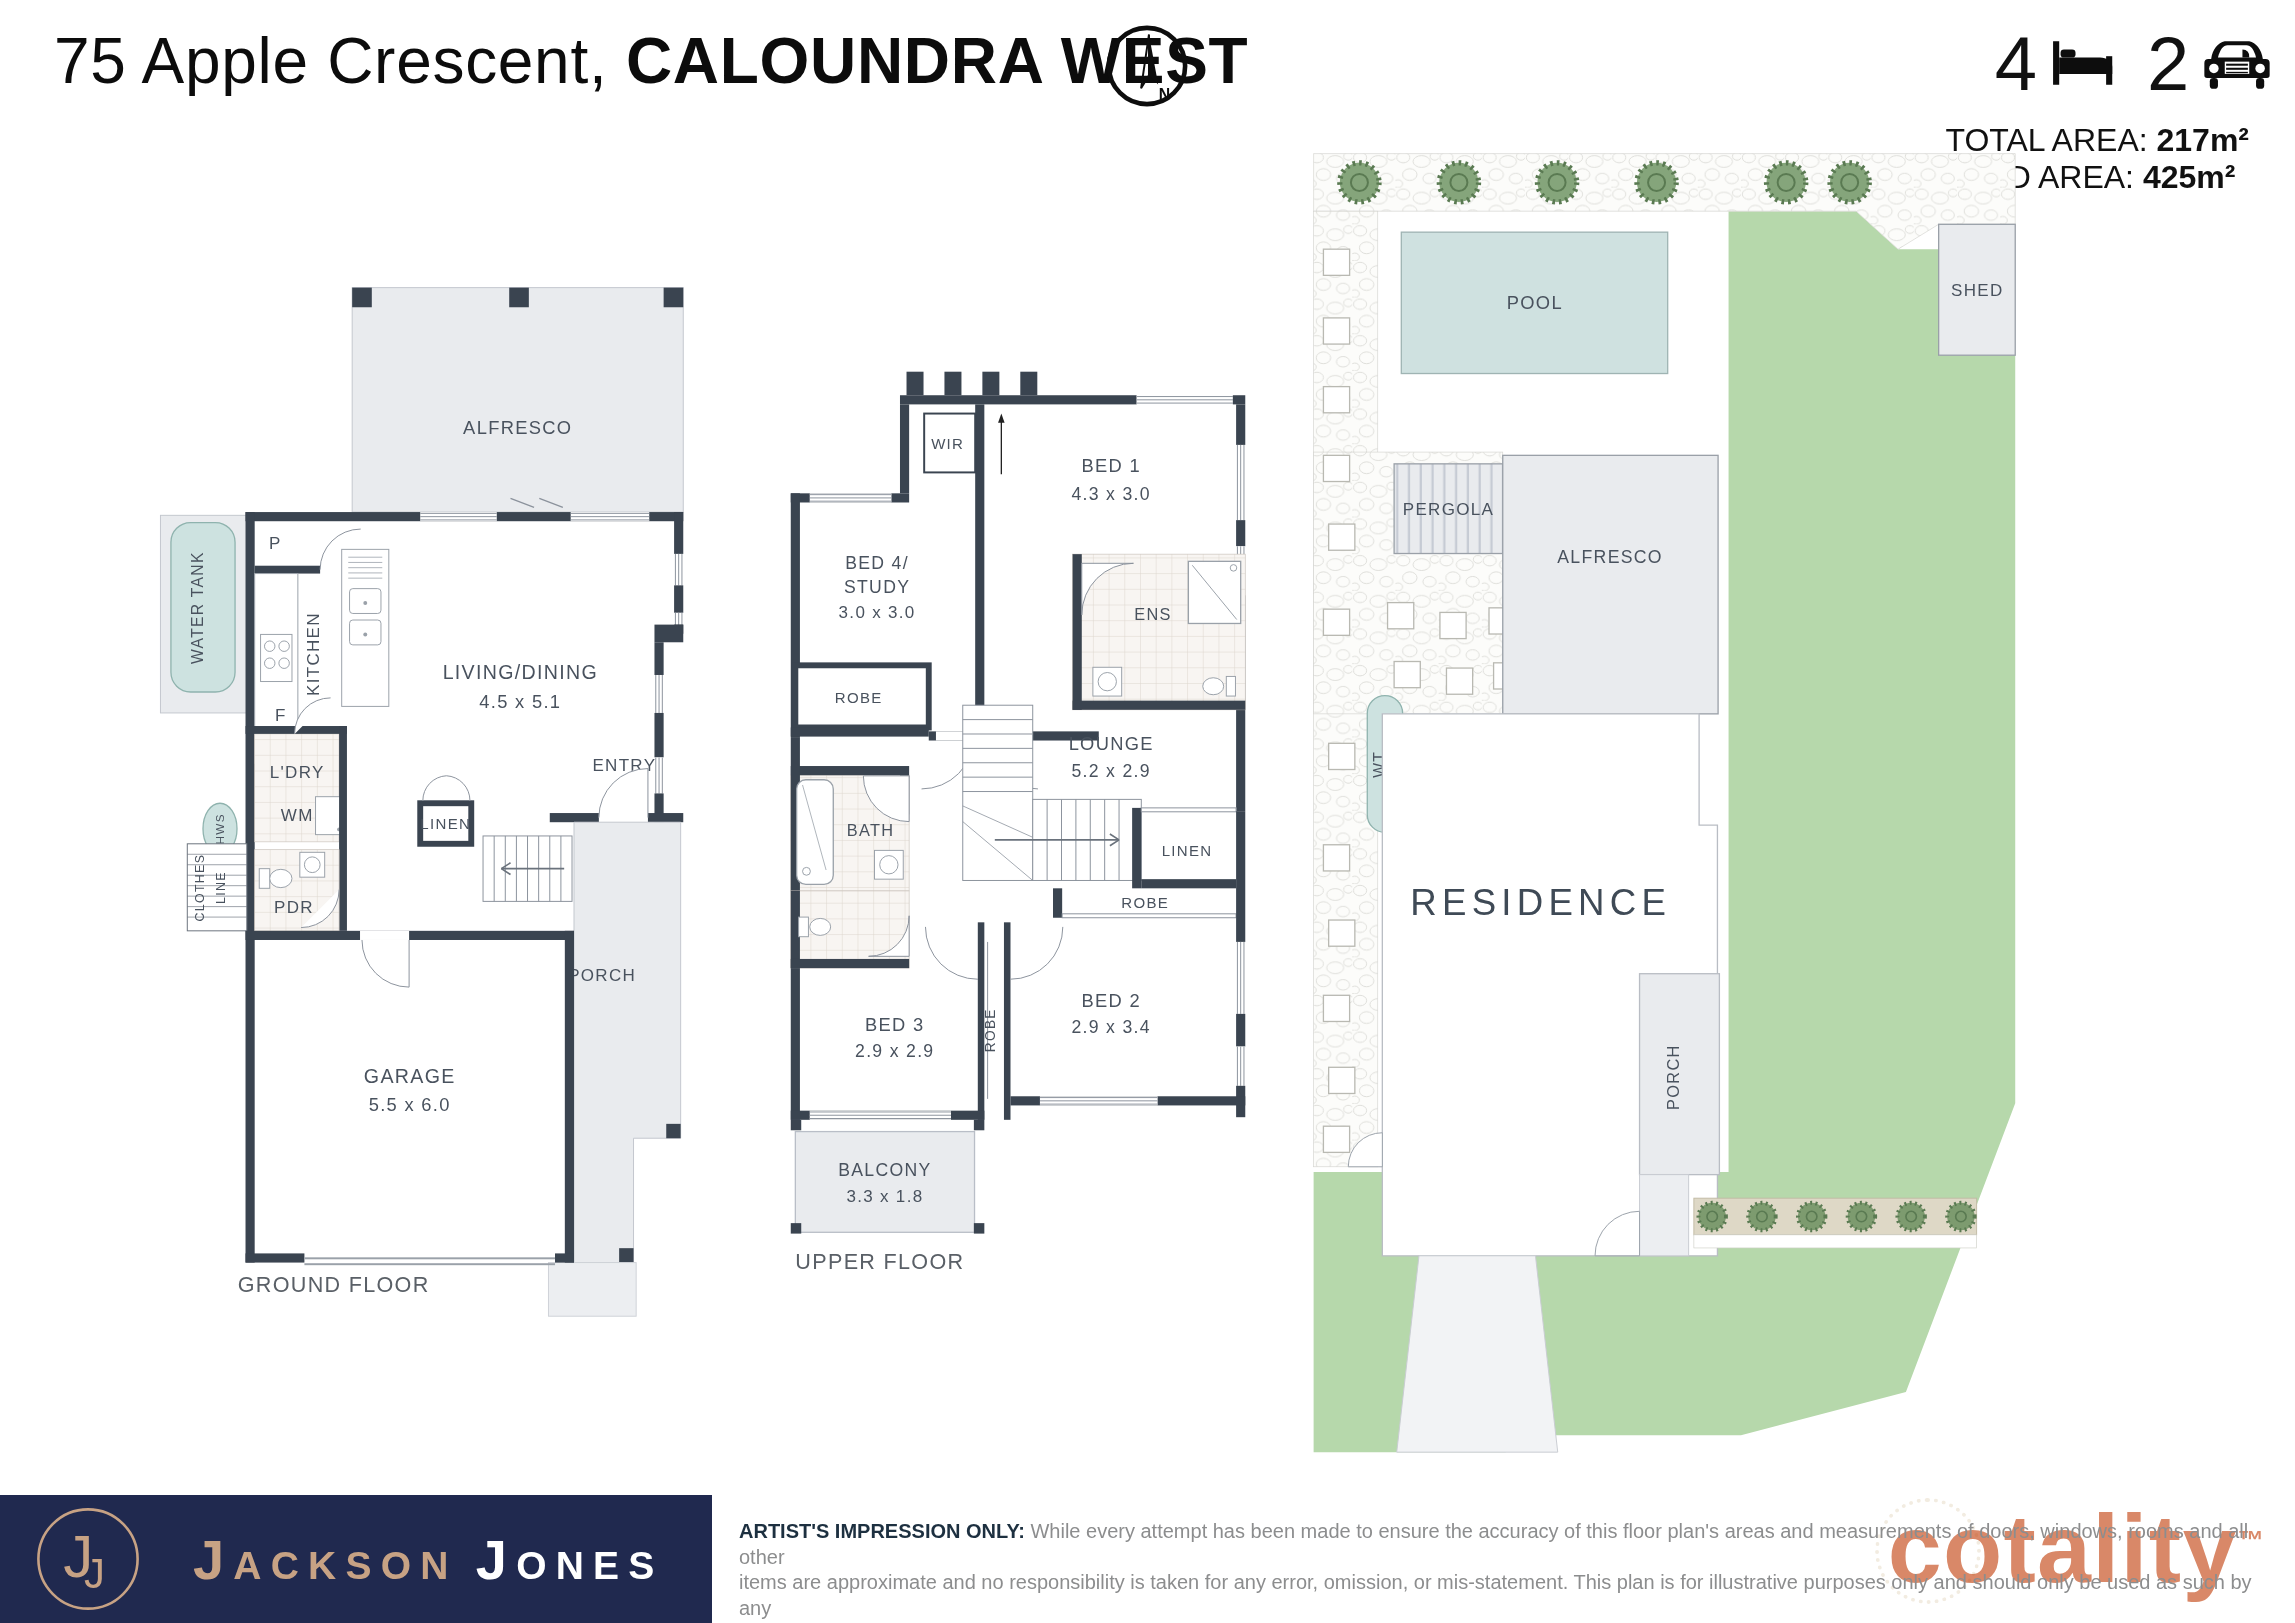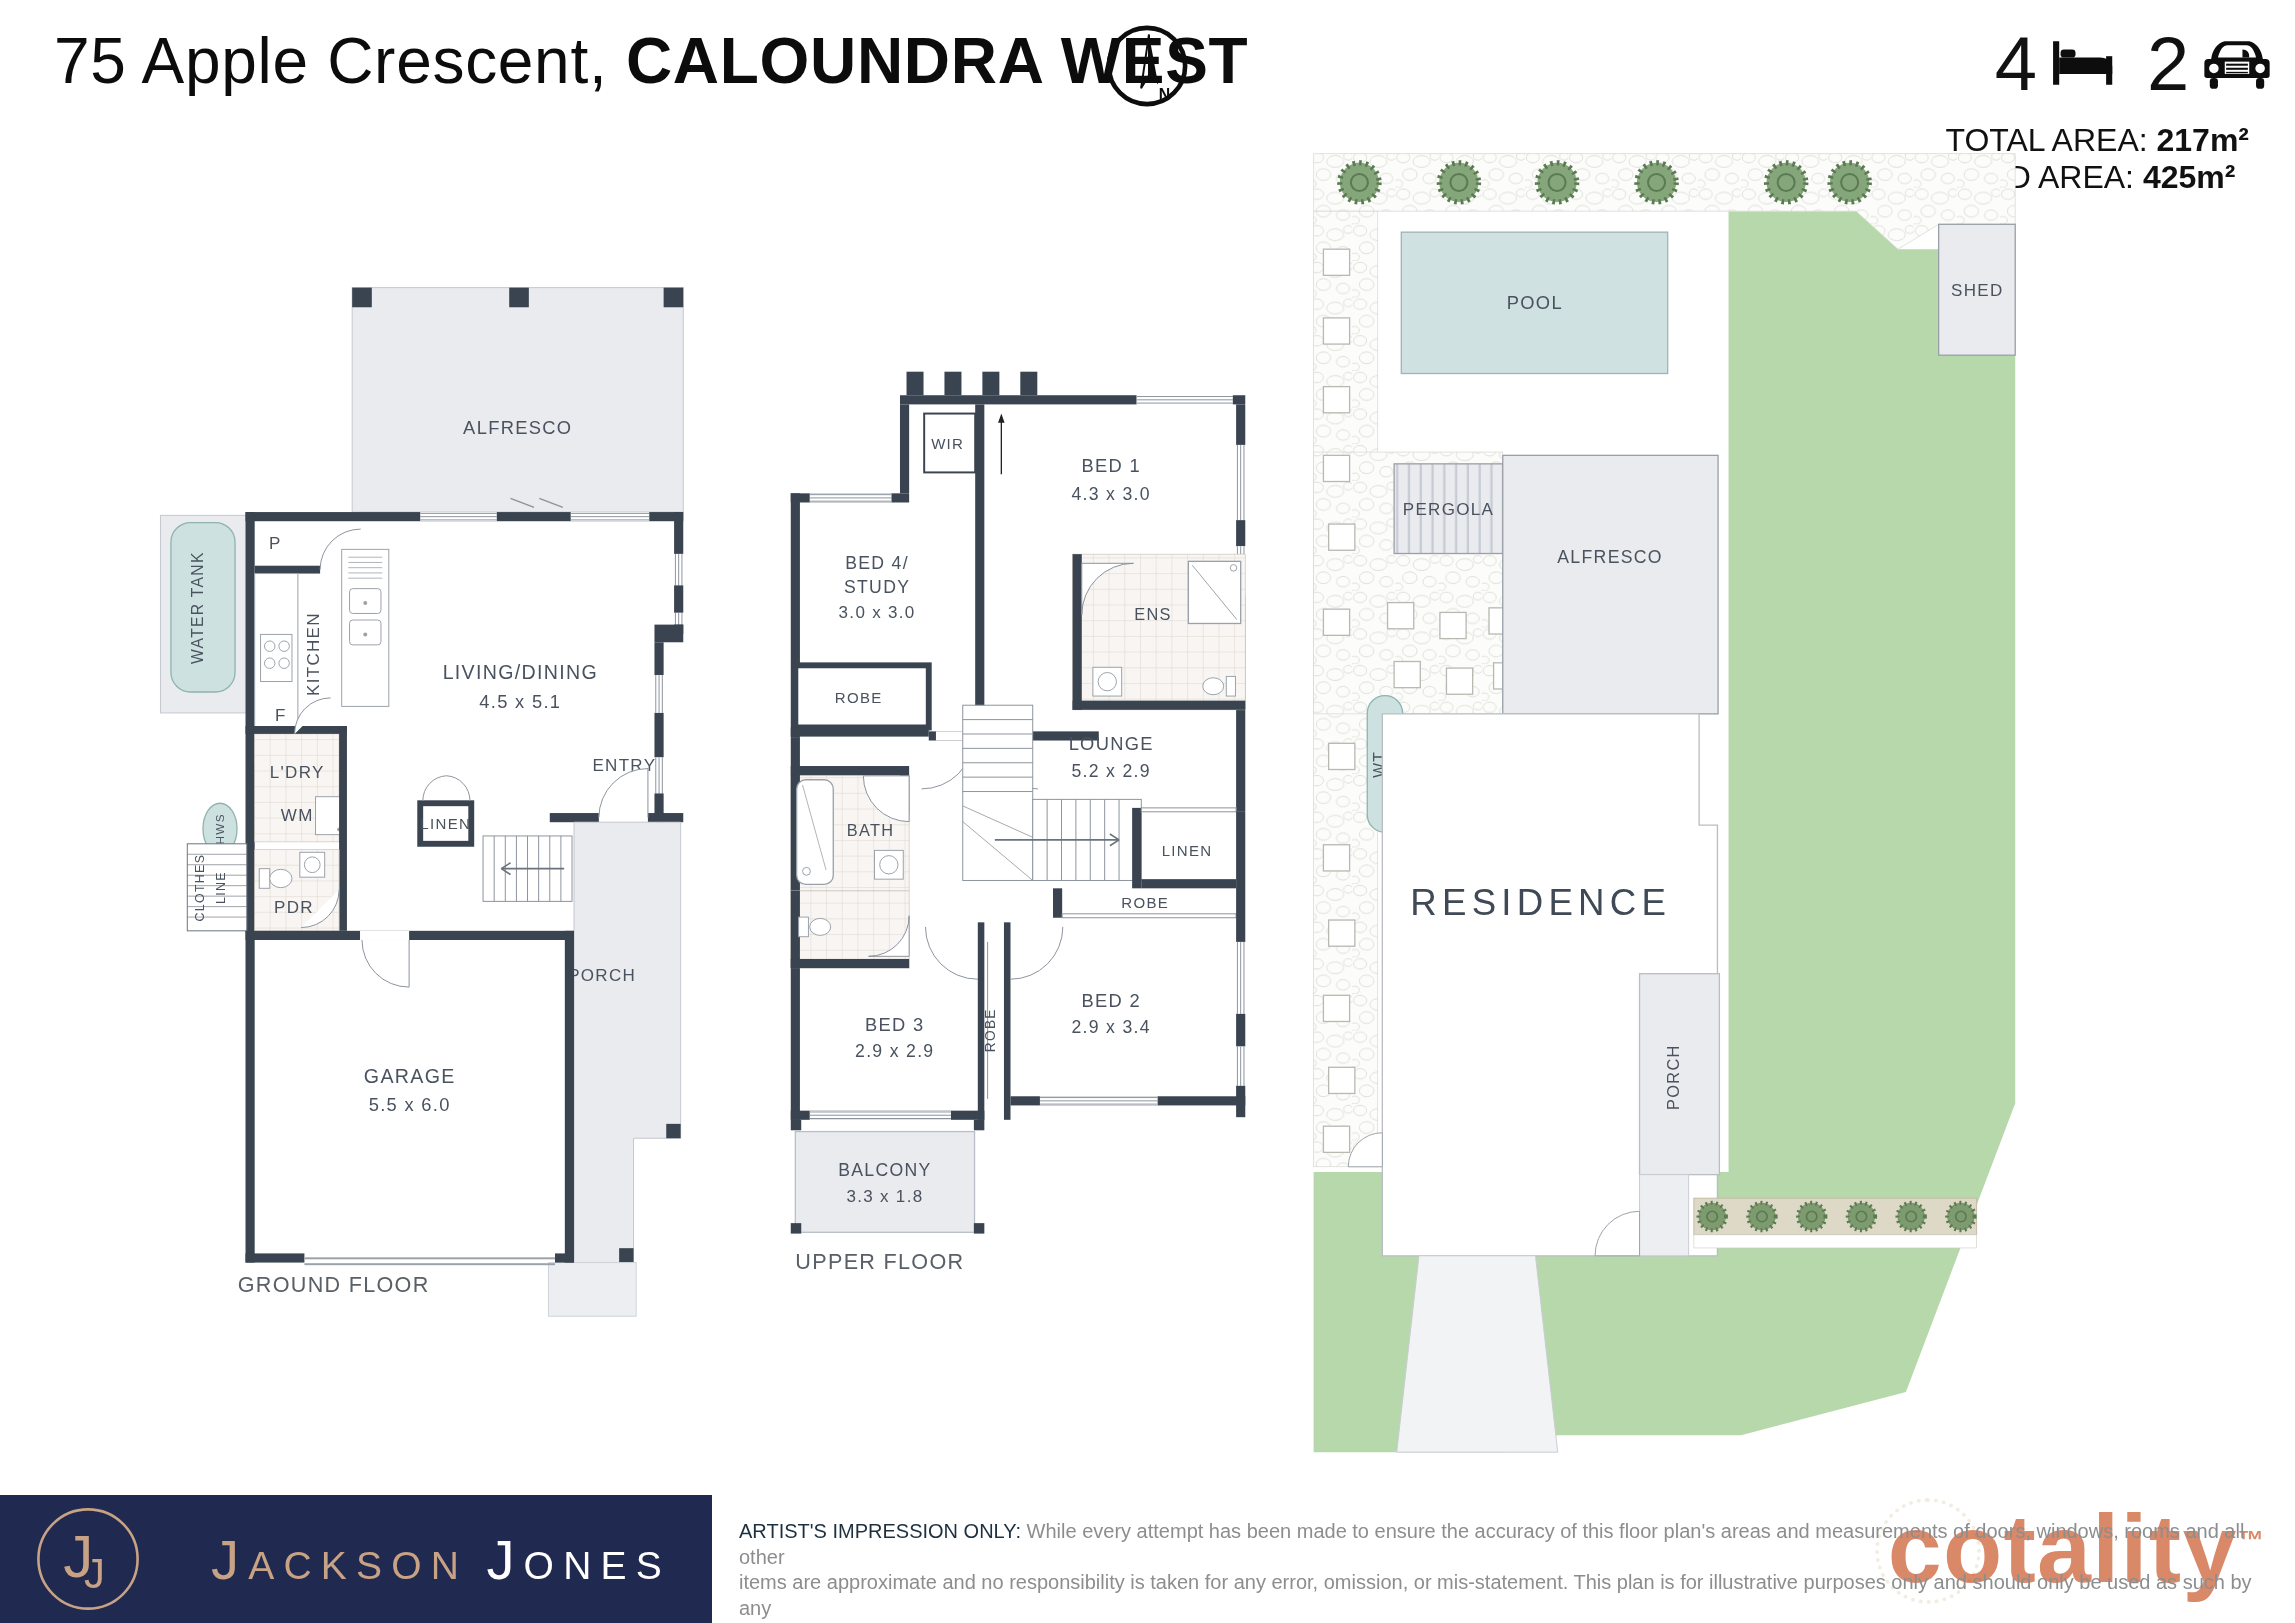--- a/index.html
+++ b/index.html
@@ -11,25 +11,25 @@
   #addr{left:54px;top:23.6px;font-size:64px;color:#0c0c0c;letter-spacing:0.7px;}
   #addr .bold{font-weight:bold;}
   #stats{right:22px;top:19.6px;display:flex;align-items:center;gap:30px;}
   .stat{display:flex;align-items:center;gap:11.8px;}
   .stat .num{font-size:76px;color:#111;}
   #areas{right:46px;top:122px;font-size:32px;color:#111;line-height:37px;}
   #areas .val{font-weight:bold;}
   
   #footer-logo{left:0;top:1495px;width:712px;height:128px;background:#20294f;
      display:flex;align-items:center;}
-  #brand{font-variant:small-caps;font-size:56px;letter-spacing:9.2px;margin-left:61px;white-space:nowrap;}
+  #brand{font-variant:small-caps;font-size:56px;letter-spacing:9.2px;margin-left:43px;white-space:nowrap;font-weight:bold;}
   #brand .first{color:#c7a284;}
   #brand .last{color:#ffffff;margin-left:18.3px;}
   #disclaimer{left:739px;top:1519px;width:1525px;font-size:20px;line-height:25.5px;color:#8c8d8e;z-index:2;}
-  #disclaimer .lead,#disclaimer .url{font-weight:normal;color:#1d3040;}
+  #disclaimer .lead,#disclaimer .url{font-weight:bold;color:#1d3040;}
   #watermark{right:30px;top:1493px;font-size:97px;font-weight:bold;color:#c2410c;opacity:.62;z-index:1;letter-spacing:1.3px;}
   #watermark sup{font-size:26px;}
   #wm-globe{right:314px;top:1498px;width:98px;height:98px;border:4.6px dotted #e9ddc9;border-radius:50%;opacity:.55;z-index:1;}
   svg text{font-family:"Liberation Sans", sans-serif;}
   .room{fill:#49525e;letter-spacing:2px;}
   .title{fill:#5a6067;letter-spacing:2px;}
 </style>
 </head>
 <body>
 

